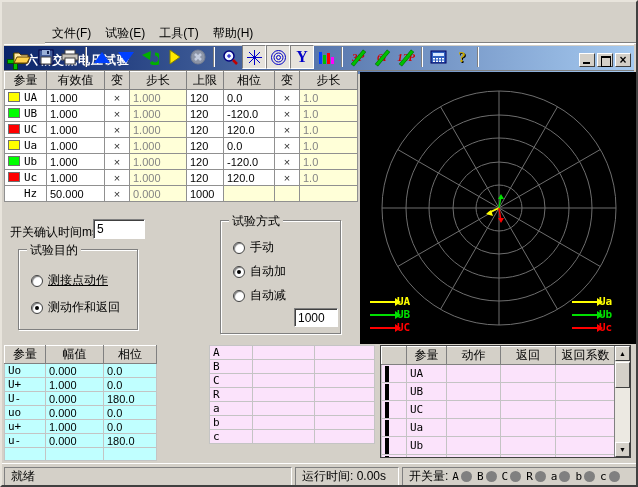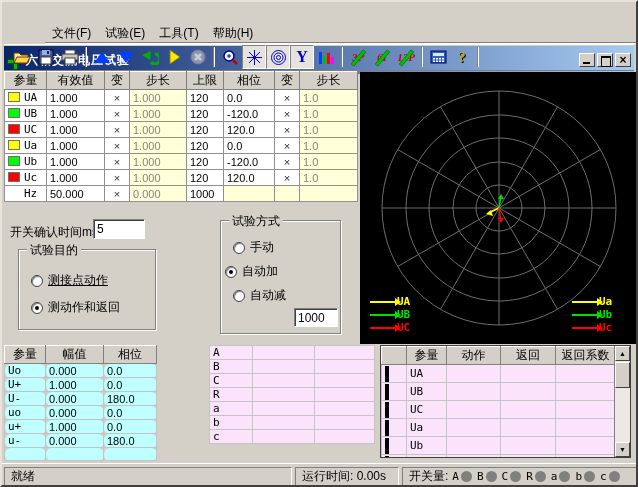--- a/index.html
+++ b/index.html
@@ -73,21 +73,21 @@
   .legend-row { display:flex; align-items:center; height:11px; }
   .legend-arrow { width:26px; height:2px; background:currentColor; position:relative; margin-right:1px; }
   .legend-arrow::after { content:""; position:absolute; right:-5px; top:-3px; border-left:6px solid; border-top:4px solid transparent; border-bottom:4px solid transparent; }
 
   
   .grid { position:absolute; border-collapse:collapse; table-layout:fixed; border:1px solid #404040; }
   .grid th { background:#d4d0c8; font-weight:normal; font-size:12px; height:16px;
     border:1px solid; border-color:#fff #808080 #808080 #fff; }
   .grid td { font-size:11px; border:1px solid #c4c4c4; padding:0 3px; white-space:nowrap; overflow:hidden; }
   .grid td.rowlabel { font-family:"DejaVu Sans Mono",monospace; }
-  .grid-cyan td { background:#c0ffff; height:13px;border-radius:6px; }
+  .grid-cyan td { background:#c0ffff; height:13px; }
   .grid-pink td { background:#fbe3fb; height:13px; }
   .grid-pink-lg td { background:#fbe3fb; height:18px; }
   .checkbox { width:11px; height:11px; background:#fff; border:2px solid #000; margin:0 auto; }
 
   
   .vscroll { position:absolute; width:16px; background:#ece9e2; border-left:1px solid #808080; }
   .sbtn { position:absolute; left:0; width:15px; height:15px; background:#d4d0c8;
     border:1px solid; border-color:#fff #404040 #404040 #fff; display:flex; align-items:center; justify-content:center; font-size:7px; color:#000; }
   .sthumb { position:absolute; left:0; top:16px; width:15px; height:26px; background:#d4d0c8; border:1px solid; border-color:#fff #404040 #404040 #fff; }
 
@@ -322,39 +322,39 @@
     <td class="c-step"></td>
     <td class="c-step"></td>
     <td class="c-step"></td>
   </tr>
 </tbody>
   </table>
 
 <span class="ctl-label" style="left:8px; top:222px;">开关确认时间ms：</span>
 <input class="tinput" style="left: 91px; top: 217px; width: 52px; height: 20px;" value="5">
 
-<div class="groupbox" style="left:16px; top:247px; width:138px; height:81px;">
+<div class="groupbox" style="left:16px; top:247px; width:120px; height:81px;">
   <span class="grouplegend">试验目的</span>
   <div class="radio-row" style="left:12px; top:22px;text-decoration:underline;">
     <span class="radio"></span>
     <span>测接点动作</span>
   </div>
   <div class="radio-row" style="left:12px; top:49px;">
     <span class="radio checked"></span>
     <span>测动作和返回</span>
   </div>
 </div>
 
 <div class="groupbox" style="left:218px; top:218px; width:121px; height:114px;">
   <span class="grouplegend">试验方式</span>
   <div class="radio-row" style="left:12px; top:18px;">
     <span class="radio"></span>
     <span>手动</span>
   </div>
-  <div class="radio-row" style="left:4px; top:42px;">
+  <div class="radio-row" style="left:12px; top:42px;">
     <span class="radio checked"></span>
     <span>自动加</span>
   </div>
   <div class="radio-row" style="left:12px; top:66px;">
     <span class="radio"></span>
     <span>自动减</span>
   </div>
   <span class="ctl-label" style="left:7px; top:91px;margin-top:40px;">间隔时间ms</span>
   <input class="tinput" style="left: 73px; top: 87px; width: 44px; height: 19px;" value="1000">
 </div>

